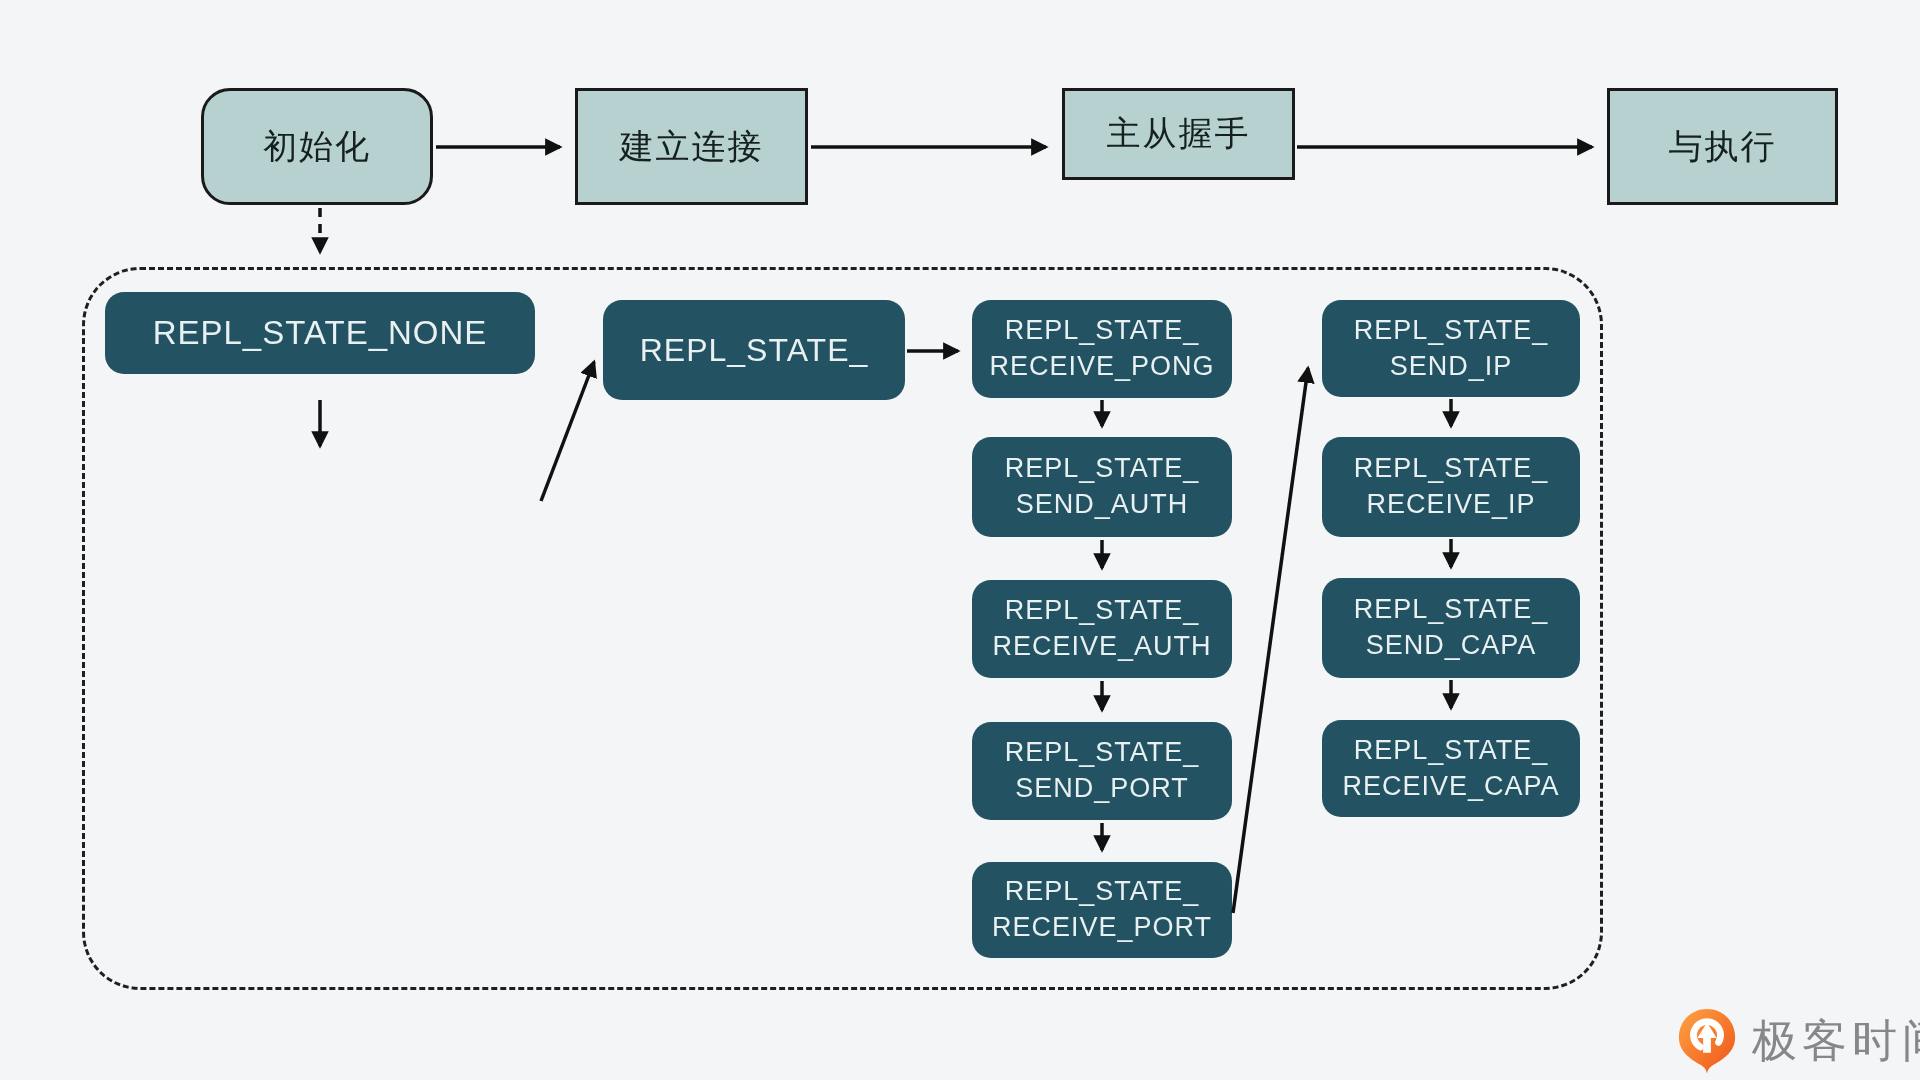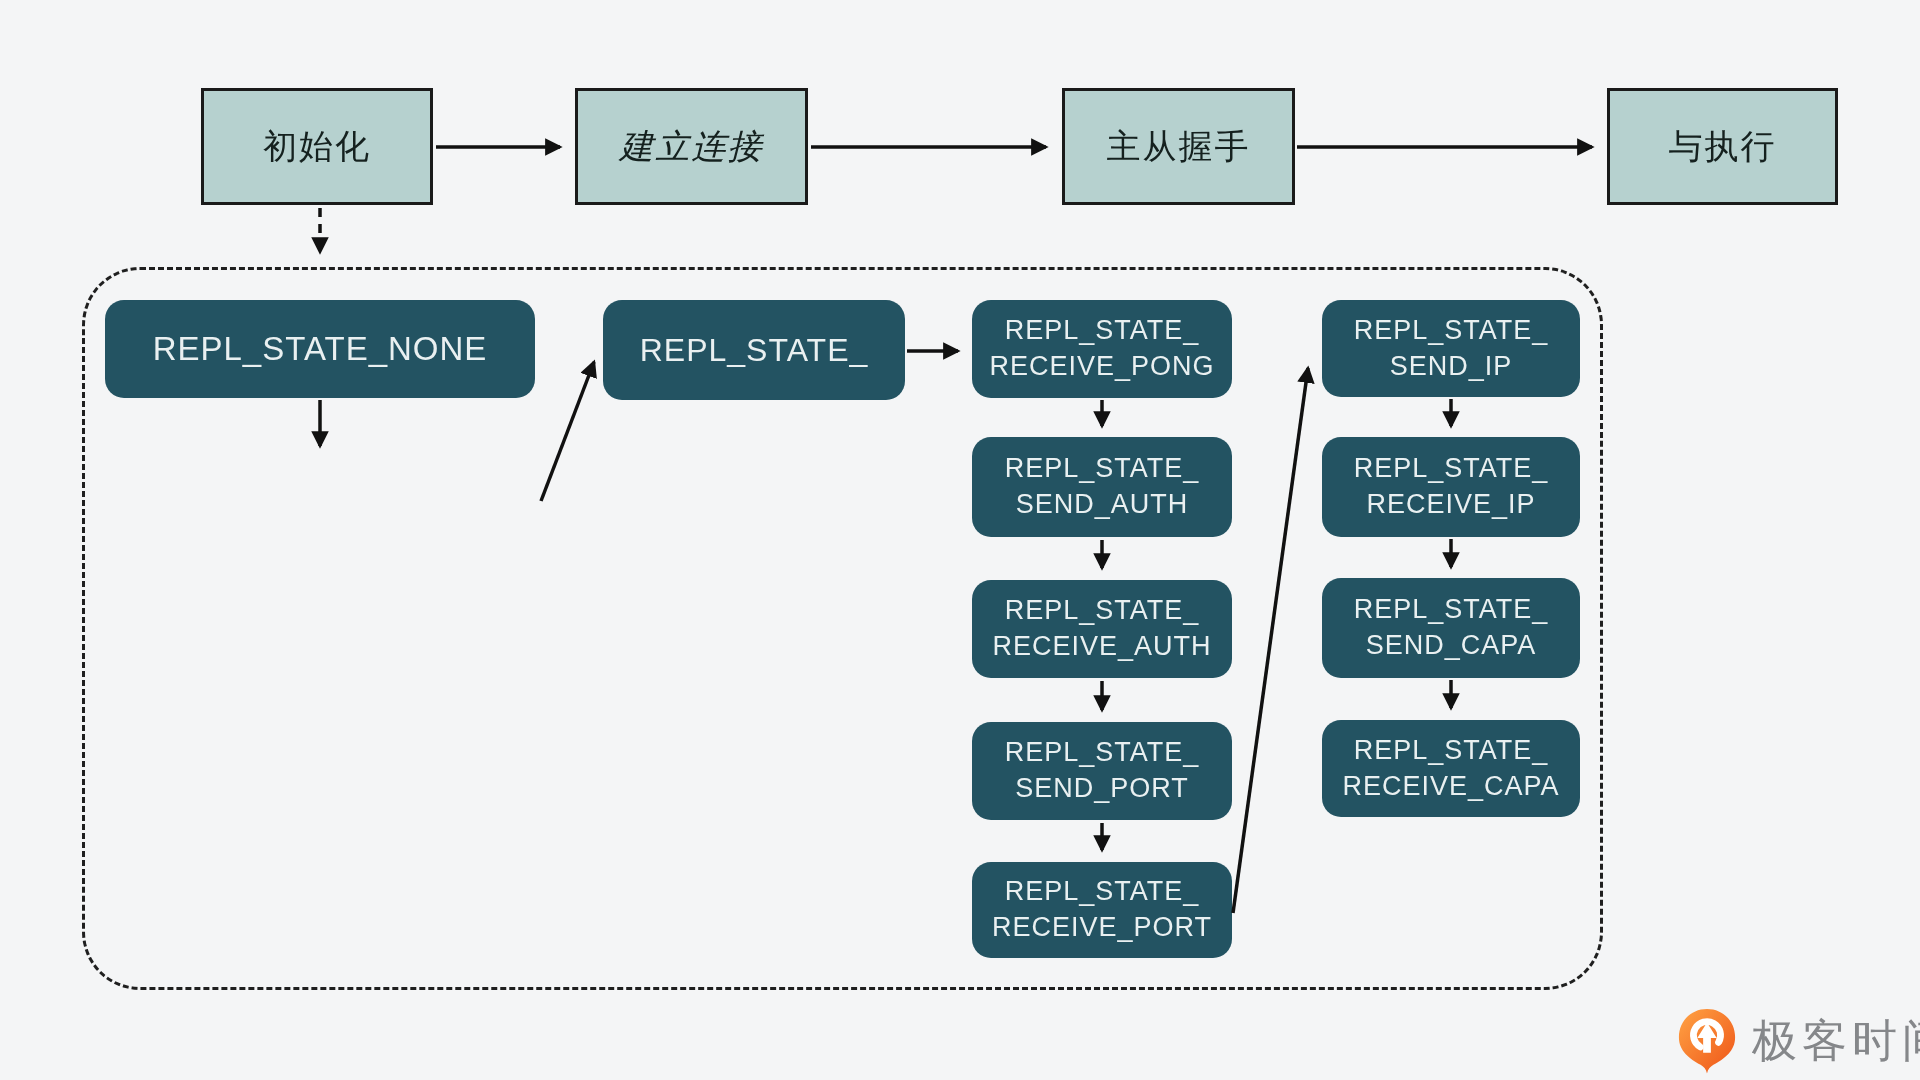--- a/index.html
+++ b/index.html
@@ -68,39 +68,39 @@
     color: #85878a;
     letter-spacing: 5px;
     white-space: nowrap;
   }
 </style>
 </head>
 <body>
 
 <div id="stage">
 
-  <div class="phase-box" style="left:201px; top:88px; width:232px; height:117px;">
+  <div class="phase-box" style="left:201px; top:88px; width:232px; height:117px;border-radius:29px;">
     <span>初始化</span>
   </div>
 
-  <div class="phase-box" style="left:575px; top:88px; width:233px; height:117px;font-style:italic;">
+  <div class="phase-box" style="left:575px; top:88px; width:233px; height:117px;">
     <span>建立连接</span>
   </div>
 
-  <div class="phase-box" style="left:1062px; top:88px; width:233px; height:117px;">
+  <div class="phase-box" style="left:1062px; top:88px; width:233px; height:92px;">
     <span>主从握手</span>
   </div>
 
   <div class="phase-box" style="left:1607px; top:88px; width:231px; height:117px; line-height:1.35;">
     <span>与执行</span>
   </div>
 
   <div class="state-container"></div>
 
-  <div class="state-box big-text" style="left:105px; top:300px; width:430px; height:98px;align-items:center;">
+  <div class="state-box big-text" style="left:105px; top:292px; width:430px; height:82px;align-items:center;">
     <span>REPL_STATE_NONE</span>
   </div>
 
 
   <div class="state-box mid-text" style="left:603px; top:300px; width:302px; height:100px;">
     <span>REPL_STATE_</span>
   </div>
 
   <div class="state-box" style="left:972px; top:300px; width:260px; height:98px;">
     <span>REPL_STATE_</span>

